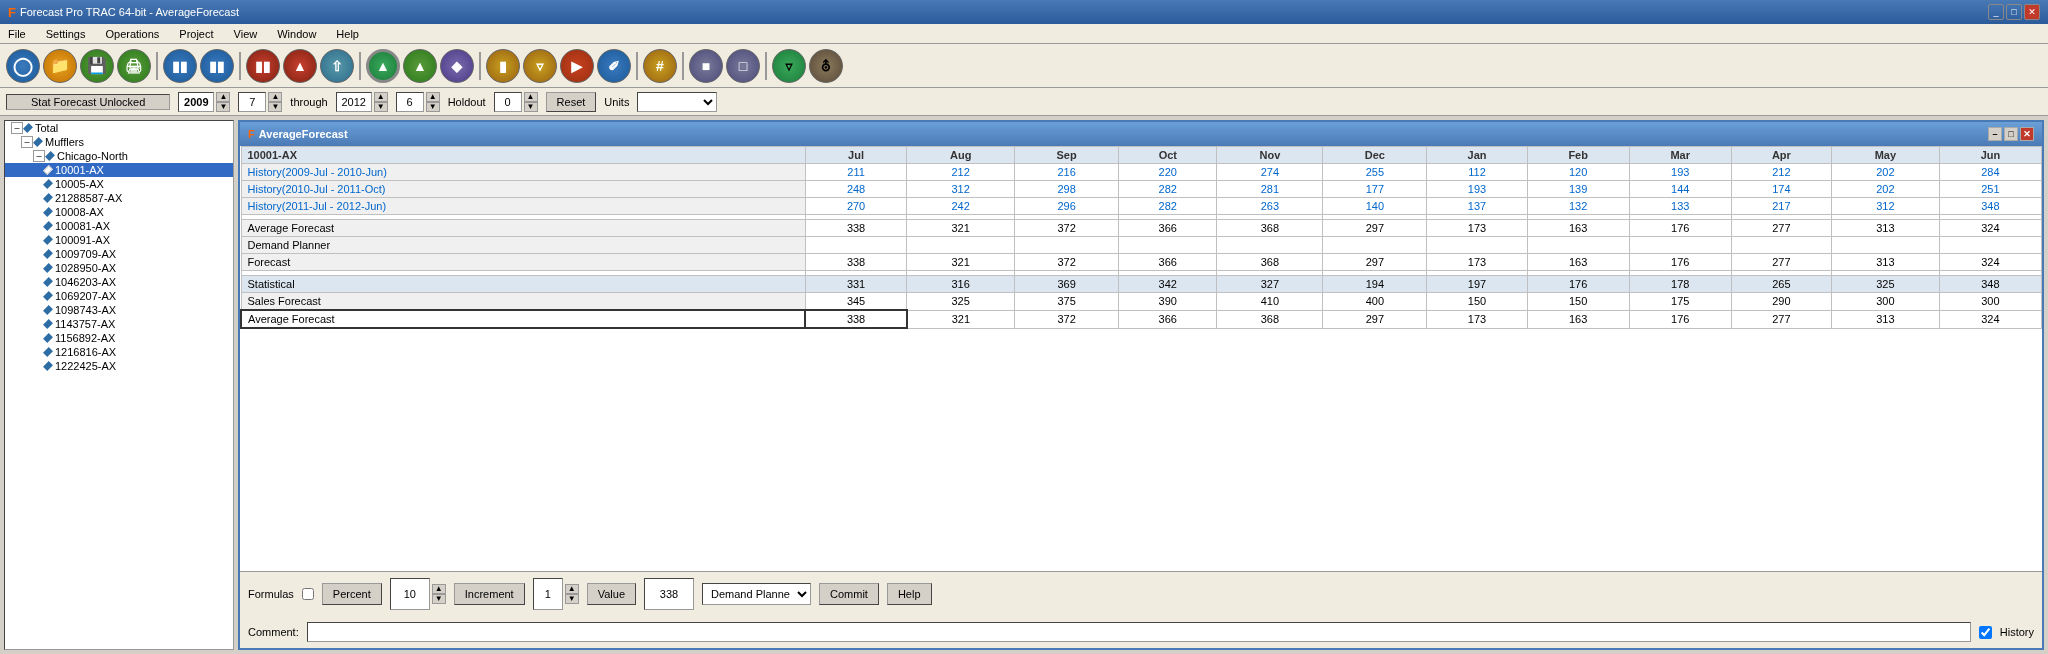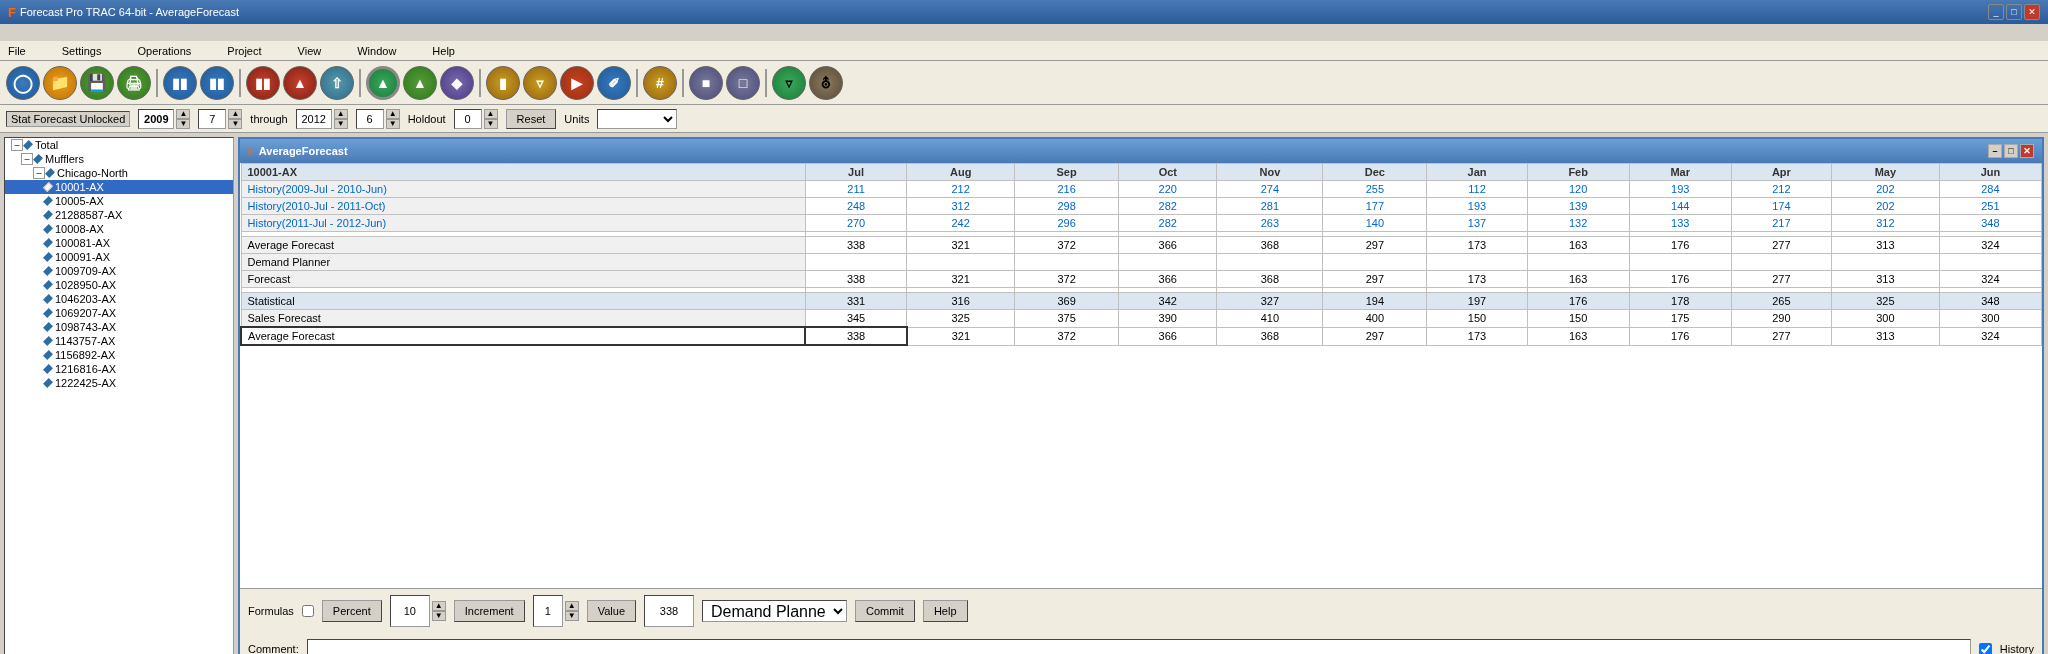--- a/index.html
+++ b/index.html
@@ -23,24 +23,23 @@
       cursor: pointer; color: white; background: transparent;
     }
     .title-btn.close { background: #c0392b; }
 
     
     .menu-bar {
       background: #f0ece0;
       border-bottom: 1px solid #999;
       padding: 2px 4px;
       display: flex;
-      gap: 28px;
+      gap: 12px;
       height: 20px;
       align-items: center;
-      margin-top: 17px;
     }
     .menu-item { font-size: 11px; cursor: pointer; padding: 0 4px; }
 
     
     .toolbar {
       background: #f0ece0;
       border-bottom: 1px solid #999;
       padding: 4px 6px;
       display: flex;
       align-items: center;
@@ -60,21 +59,21 @@
       border-bottom: 1px solid #999;
       padding: 3px 6px;
       display: flex;
       align-items: center;
       gap: 8px;
       height: 28px;
     }
     .status-badge {
       background: #d4d0c8;
       border: 1px inset #999;
-      padding: 1px 4px;
+      padding: 1px 24px;
       font-size: 11px;
     }
     .spin-group { display: flex; align-items: center; gap: 2px; }
     .spin-input {
       width: 36px; height: 20px; border: 1px inset #999; background: white;
       text-align: center; font-size: 11px;
     }
     .spin-arrows { display: flex; flex-direction: column; }
     .spin-arrow {
       width: 14px; height: 10px; border: 1px solid #999; background: #d4d0c8;
@@ -198,21 +197,21 @@
     }
     .pct-input { width: 40px; }
     .inc-input { width: 30px; }
     .val-input { width: 50px; }
     .bottom-btn {
       border: 1px outset #999; background: #d4d0c8; padding: 2px 10px;
       font-size: 11px; cursor: pointer; height: 22px;
     }
     .bottom-btn:disabled { color: #888; }
     .dropdown-select {
-      height: 22px; border: 1px inset #999; font-size: 16px; background: white;
+      height: 22px; border: 1px inset #999; font-size: 11px; background: white;
       padding: 0 4px;
     }
     .comment-input {
       flex: 1; height: 20px; border: 1px inset #999; background: white;
       font-size: 11px; padding: 0 4px;
     }
     .hist-check { width: 13px; height: 13px; }
 
     
     ::-webkit-scrollbar { width: 14px; height: 14px; }

